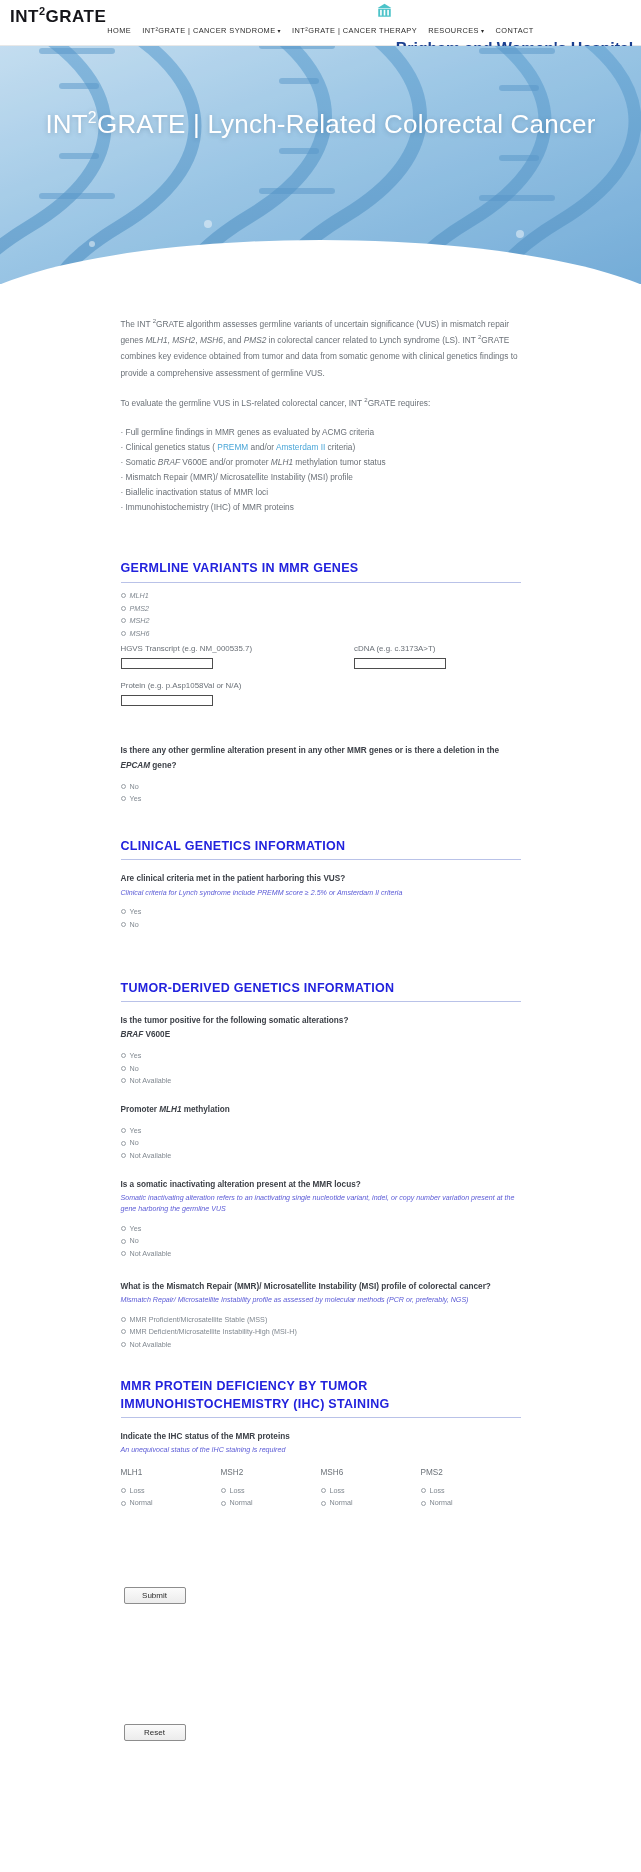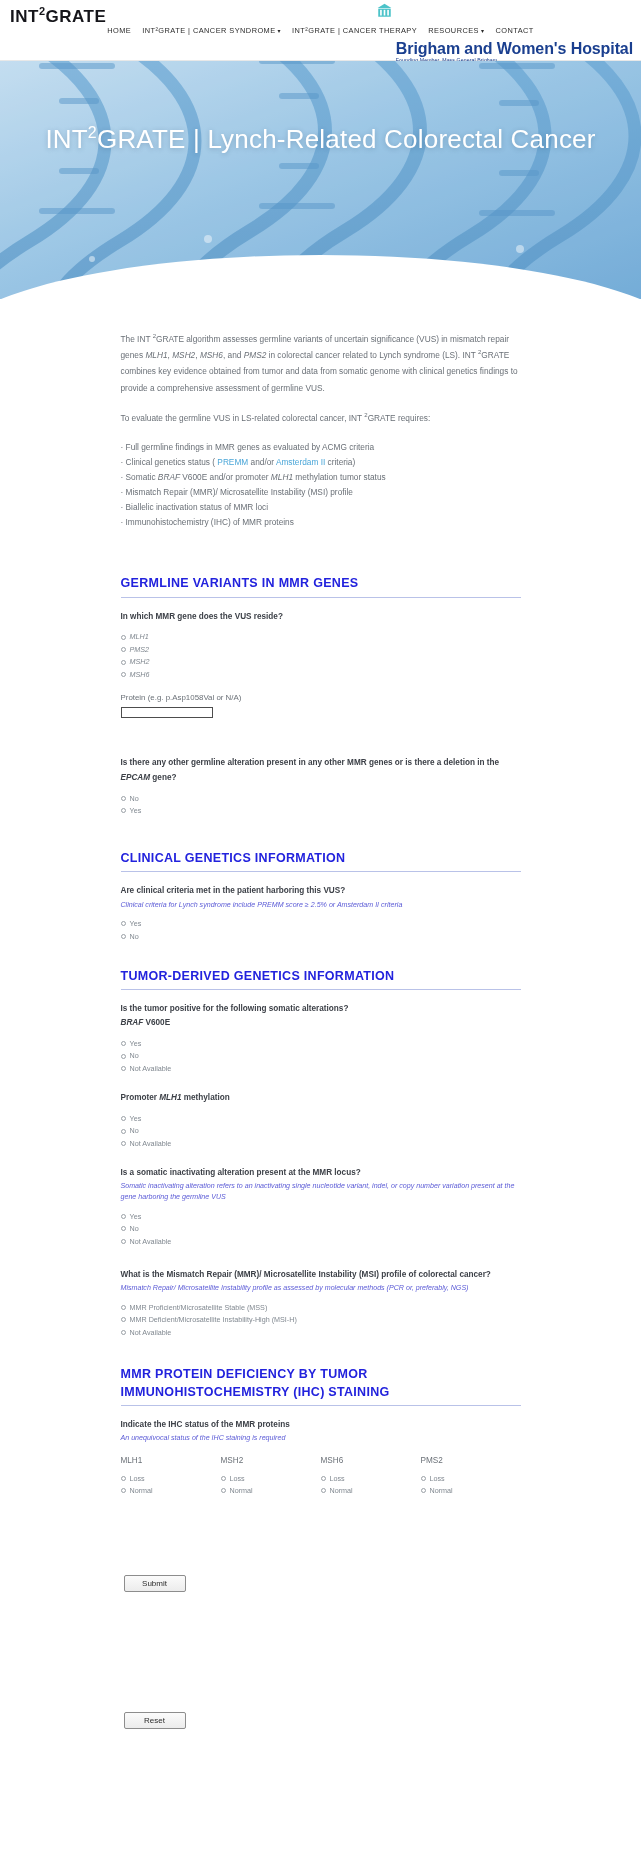--- a/index.html
+++ b/index.html
@@ -6,21 +6,21 @@
   html, body {
     width: 641px;
     background: #ffffff;
     font-family: "Liberation Sans", sans-serif;
     color: #4a4a4a;
   }
   body { width: 641px; min-height: 1872px; position: relative; overflow-x: hidden; }
 
   
   .topbar {
-    height: 61px;
+    height: 46px;
     background: #ffffff;
     position: relative;
     border-bottom: 1px solid #e8e8e8;
   }
   .brand {
     position: absolute;
     left: 10px; top: 5px;
     font-size: 17px;
     font-weight: bold;
     letter-spacing: 0.5px;
@@ -335,41 +335,50 @@
     <div>· Somatic <i>BRAF</i> V600E and/or promoter <i>MLH1</i> methylation tumor status</div>
     <div>· Mismatch Repair (MMR)/ Microsatellite Instability (MSI) profile</div>
     <div>· Biallelic inactivation status of MMR loci</div>
     <div>· Immunohistochemistry (IHC) of MMR proteins</div>
   </div>
 
   <div class="section" style="margin-top:44px">
     <h2 class="sect">GERMLINE VARIANTS IN MMR GENES</h2>
     <div class="rule"></div>
 
-    <div class="q">In which MMR gene does the VUS reside?</div>
     <div class="radios">
       <label class="radio">
           <span class="dot"></span>
           <span class="lbl it">MLH1</span>
         </label>
       <label class="radio">
           <span class="dot"></span>
           <span class="lbl it">PMS2</span>
         </label>
       <label class="radio">
           <span class="dot"></span>
           <span class="lbl it">MSH2</span>
         </label>
       <label class="radio">
           <span class="dot"></span>
           <span class="lbl it">MSH6</span>
         </label>
     </div>
 
 
+    <div class="two-col" style="margin-top:2px">
+      <div>
+        <div class="field-label">HGVS Transcript (e.g. NM_000535.7)</div>
+        <input class="tbox" type="text" value="" style="">
+      </div>
+      <div>
+        <div class="field-label">cDNA (e.g. c.3173A&gt;T)</div>
+        <input class="tbox" type="text" value="" style="">
+      </div>
+    </div>
 
     <div style="margin-top:10px">
       <div class="field-label">Protein (e.g. p.Asp1058Val or N/A)</div>
       <input class="tbox" type="text" value="" style="">
     </div>
 
     <div class="q" style="margin-top:38px; width:392px">
       Is there any other germline alteration present in any other MMR genes or is there a
       deletion in the <i>EPCAM</i> gene?
     </div>
@@ -396,21 +405,21 @@
           <span class="dot"></span>
           <span class="lbl">Yes</span>
         </label>
       <label class="radio">
           <span class="dot"></span>
           <span class="lbl">No</span>
         </label>
     </div>
   </div>
 
-  <div class="section" style="margin-top:24px">
+  <div class="section" style="margin-top:48px">
     <h2 class="sect">TUMOR-DERIVED GENETICS INFORMATION</h2>
     <div class="rule"></div>
 
     <div class="q">Is the tumor positive for the following somatic alterations?</div>
     <div class="q" style="margin-top:0;font-weight:bold"><i>BRAF</i> V600E</div>
     <div class="radios">
       <label class="radio">
           <span class="dot"></span>
           <span class="lbl">Yes</span>
         </label>

